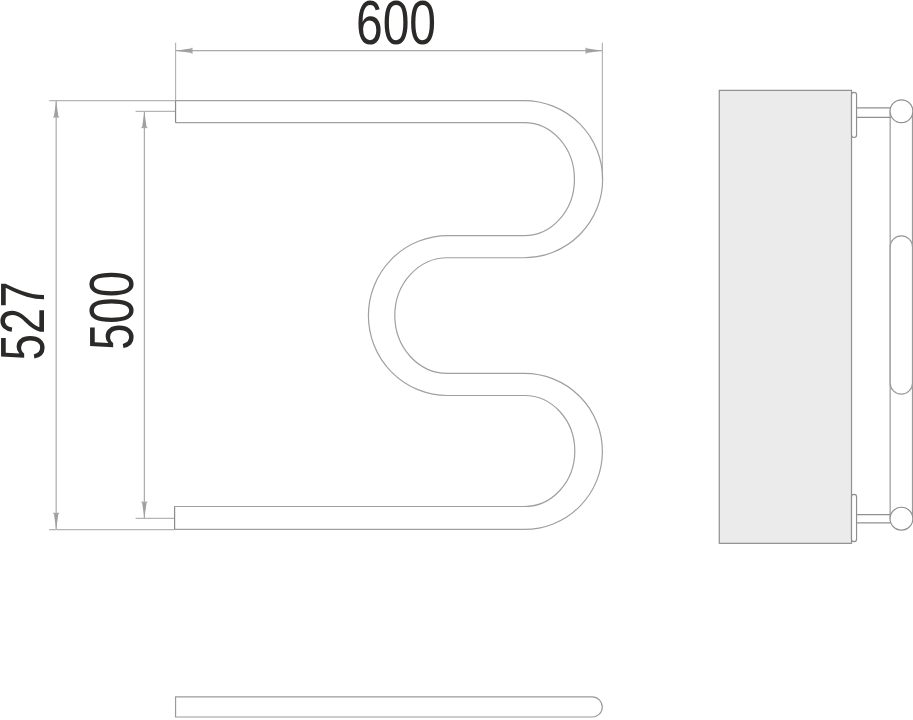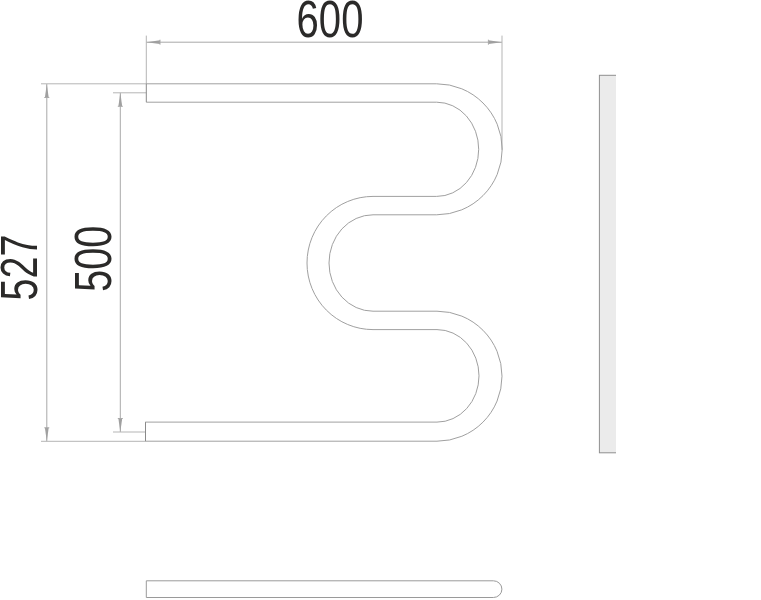--- a/index.html
+++ b/index.html
@@ -1,16 +1,16 @@
 <!DOCTYPE html>
 <html><head>
 <meta charset="utf-8">
 <style>
   html,body{margin:0;padding:0;background:#ffffff;}
-  #canvas{position:relative;width:616px;height:600px;overflow:hidden;background:#ffffff;}
+  #canvas{position:relative;width:761px;height:600px;overflow:hidden;background:#ffffff;}
   svg{display:block;}
   text{font-family:"Liberation Sans",sans-serif;fill:#2b2a29;}
 </style>
 </head>
 <body>
 <div id="canvas">
 <svg width="761" height="600" viewBox="0 0 761 600" fill="none">
 
   <g>
     <text x="0" y="0" transform="translate(330,37) scale(0.77,1)" text-anchor="middle" font-size="52">600</text>

